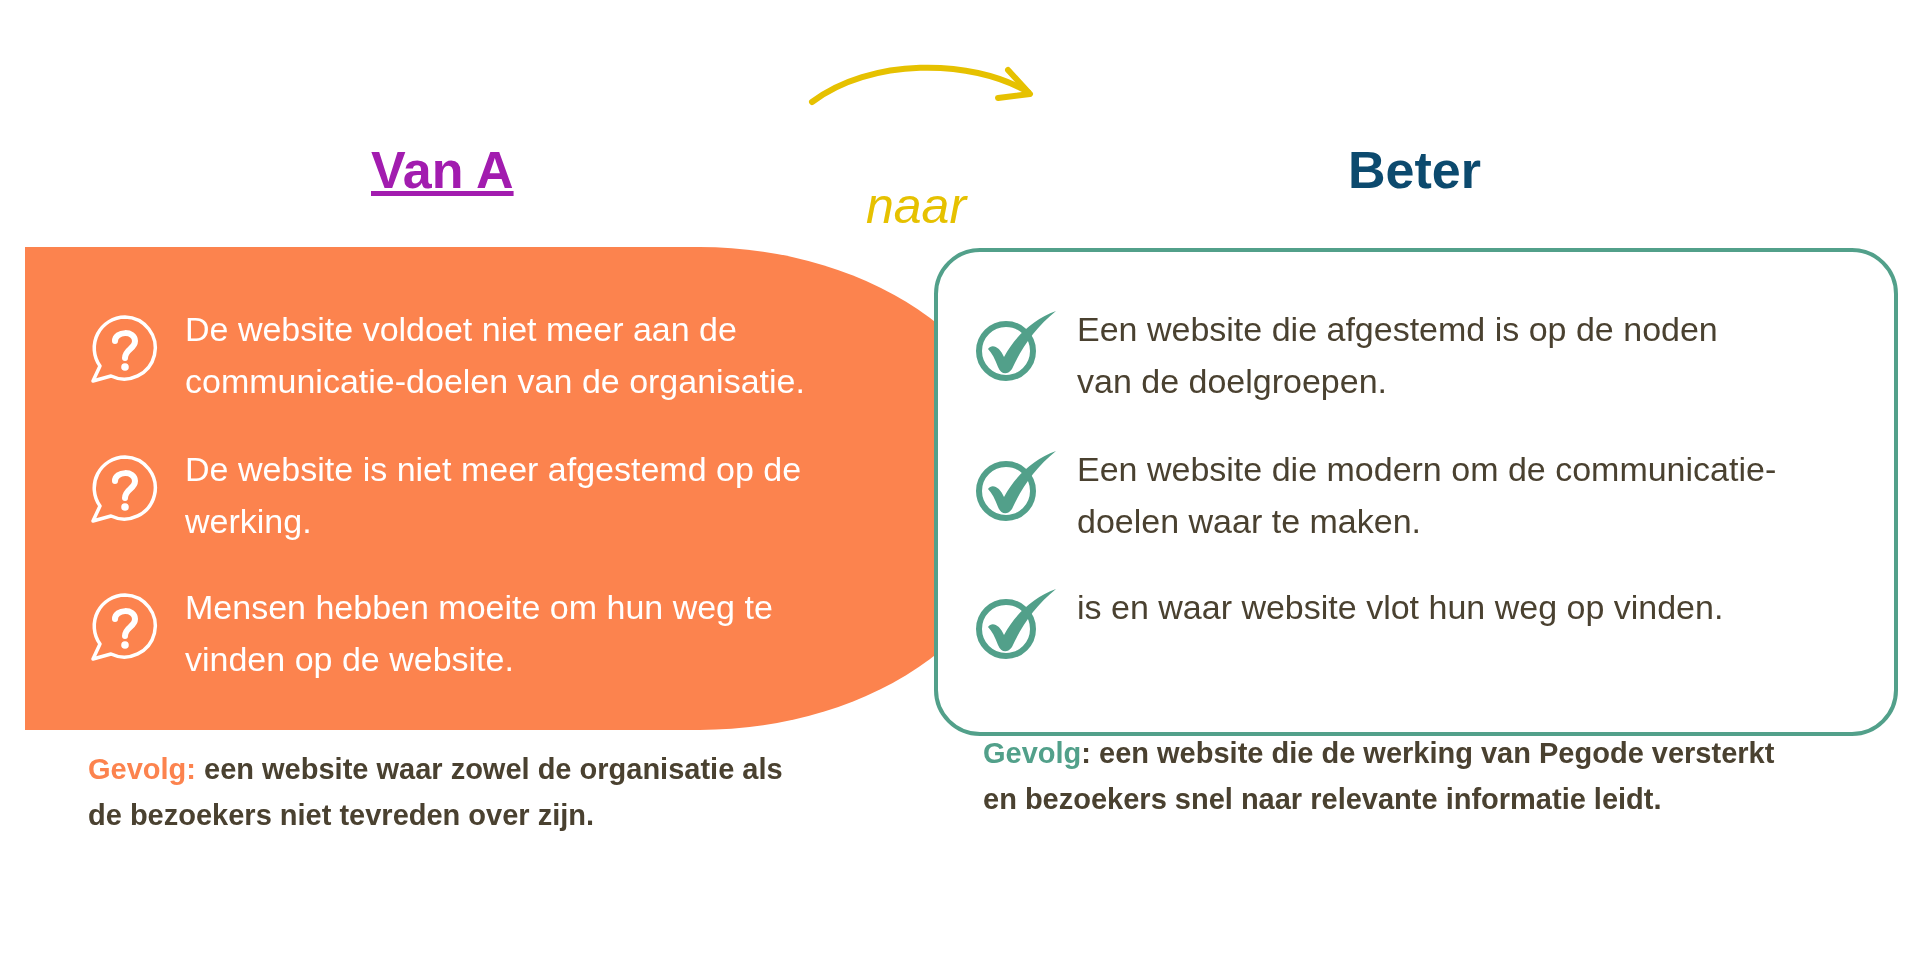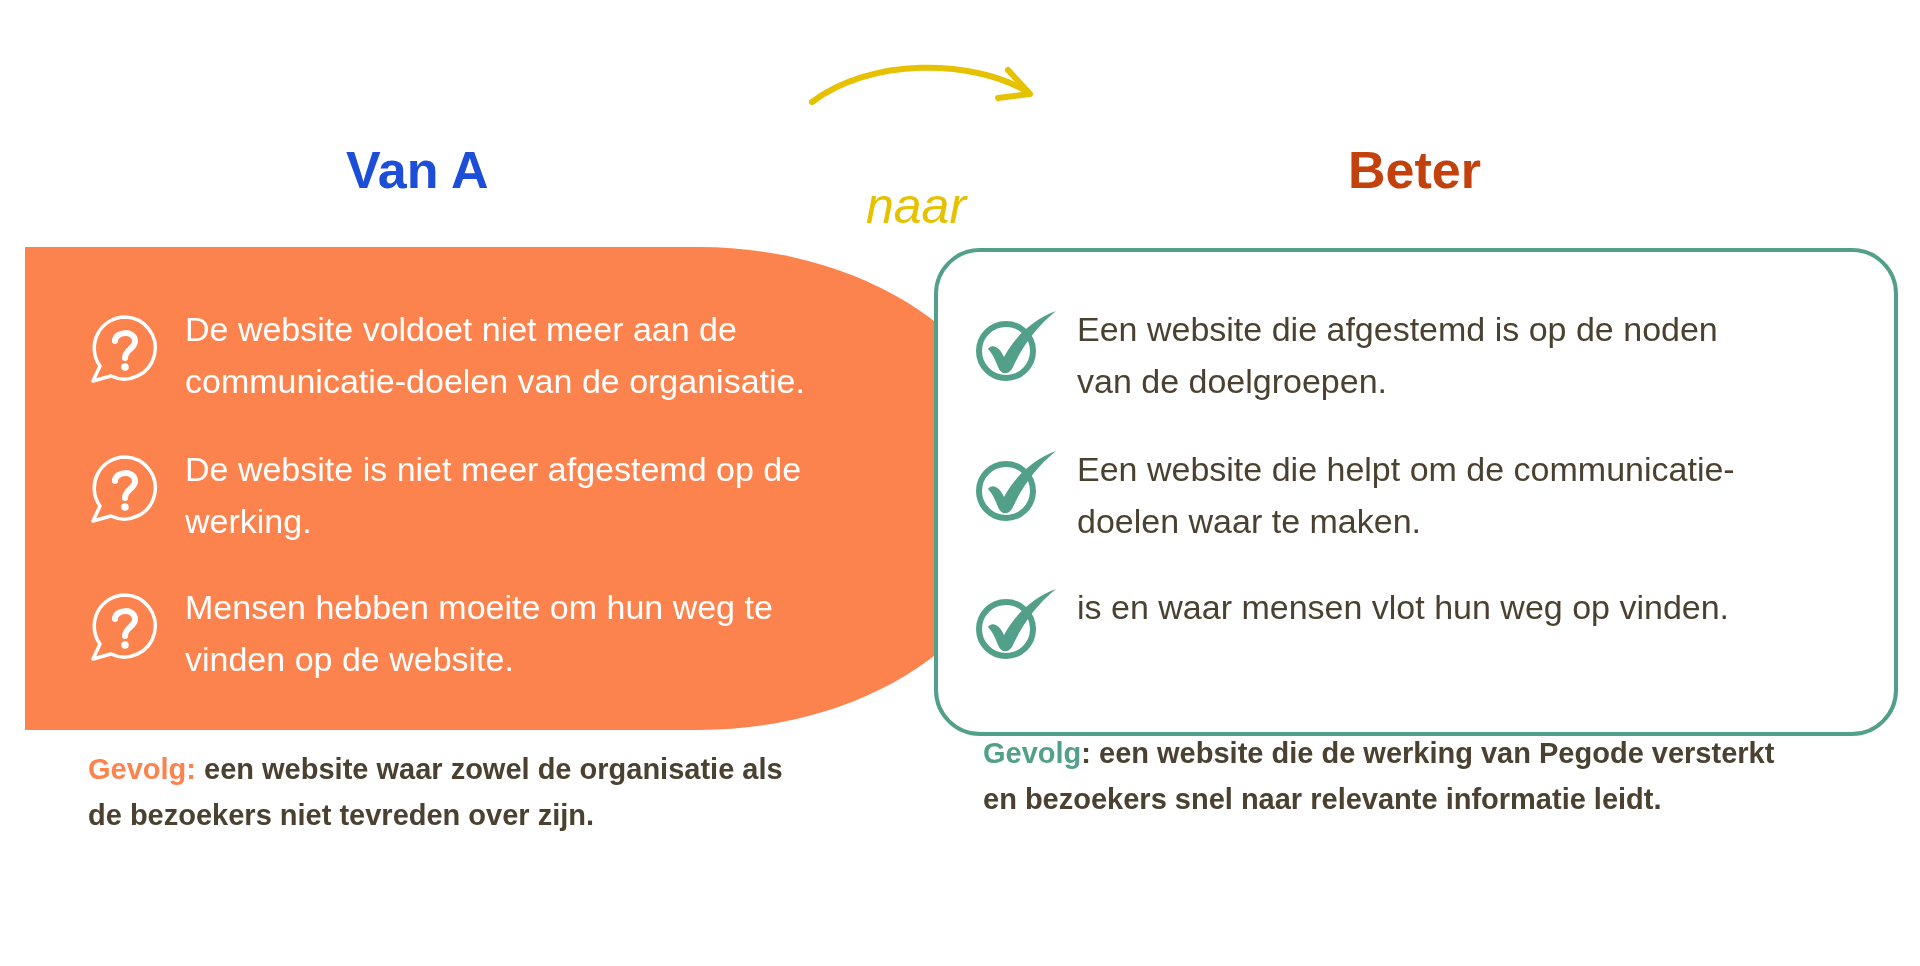--- a/index.html
+++ b/index.html
@@ -5,22 +5,22 @@
   html, body { margin: 0; padding: 0; }
   body {
     width: 1920px; height: 966px; background: #ffffff;
     position: relative; overflow: hidden;
     font-family: "Liberation Sans", "DejaVu Sans", sans-serif;
   }
   .abs { position: absolute; }
   .title {
     font-weight: bold; font-size: 52px; line-height: 60px; white-space: nowrap;
   }
-  #title-left { left: 346px; top: 140px; color: #1d4ed8; }
-  #title-right { left: 1348px; top: 140px; color: #c2410c; }
+  #title-left { left: 371px; top: 140px; color: #a21caf; text-decoration: underline; }
+  #title-right { left: 1348px; top: 140px; color: #0c4a6e; }
   #naar {
     left: 866px; top: 178px; font-size: 50px; line-height: 56px;
     font-weight: normal; font-style: italic; color: #E6C100;
   }
   #arrow { left: 800px; top: 60px; width: 250px; height: 70px; }
 
   #orange-panel {
     left: 25px; top: 247px; width: 1000px; height: 483px;
     background: #FC834E;
     border-radius: 0 330px 330px 0 / 0 245px 245px 0;
@@ -107,32 +107,32 @@
     <div>van de doelgroepen.</div>
   </div>
 </div>
 
 <div class="item right-item" style="left:974px; top:453px;">
   <svg class="icon" viewBox="0 0 84 84" style="width:84px;height:84px;top:-4px;">
     <circle cx="32" cy="42" r="27" fill="none" stroke="#52A08A" stroke-width="6"></circle>
     <path d="M14 40 C 18 34, 26 38, 30 48 C 42 26, 60 10, 82 2 C 62 18, 48 38, 38 60 C 34 66, 27 66, 24 58 C 21 50, 18 44, 14 40 Z" fill="#52A08A"></path>
   </svg>
   <div class="text">
-    <div>Een website die helpt om de communicatie-</div>
+    <div>Een website die modern om de communicatie-</div>
     <div>doelen waar te maken.</div>
   </div>
 </div>
 
 <div class="item right-item" style="left:974px; top:591px;">
   <svg class="icon" viewBox="0 0 84 84" style="width:84px;height:84px;top:-4px;">
     <circle cx="32" cy="42" r="27" fill="none" stroke="#52A08A" stroke-width="6"></circle>
     <path d="M14 40 C 18 34, 26 38, 30 48 C 42 26, 60 10, 82 2 C 62 18, 48 38, 38 60 C 34 66, 27 66, 24 58 C 21 50, 18 44, 14 40 Z" fill="#52A08A"></path>
   </svg>
   <div class="text">
-    <div>is en waar mensen vlot hun weg op vinden.</div>
+    <div>is en waar website vlot hun weg op vinden.</div>
   </div>
 </div>
 
 <div class="consequence" style="left:88px; top:746px;">
   <div><span class="label-left">Gevolg:</span><span> een website waar zowel de organisatie als</span></div>
   <div>de bezoekers niet tevreden over zijn.</div>
 </div>
 
 <div class="consequence" style="left:983px; top:730px;">
   <div><span class="label-right">Gevolg</span><span>: een website die de werking van Pegode versterkt</span></div>

